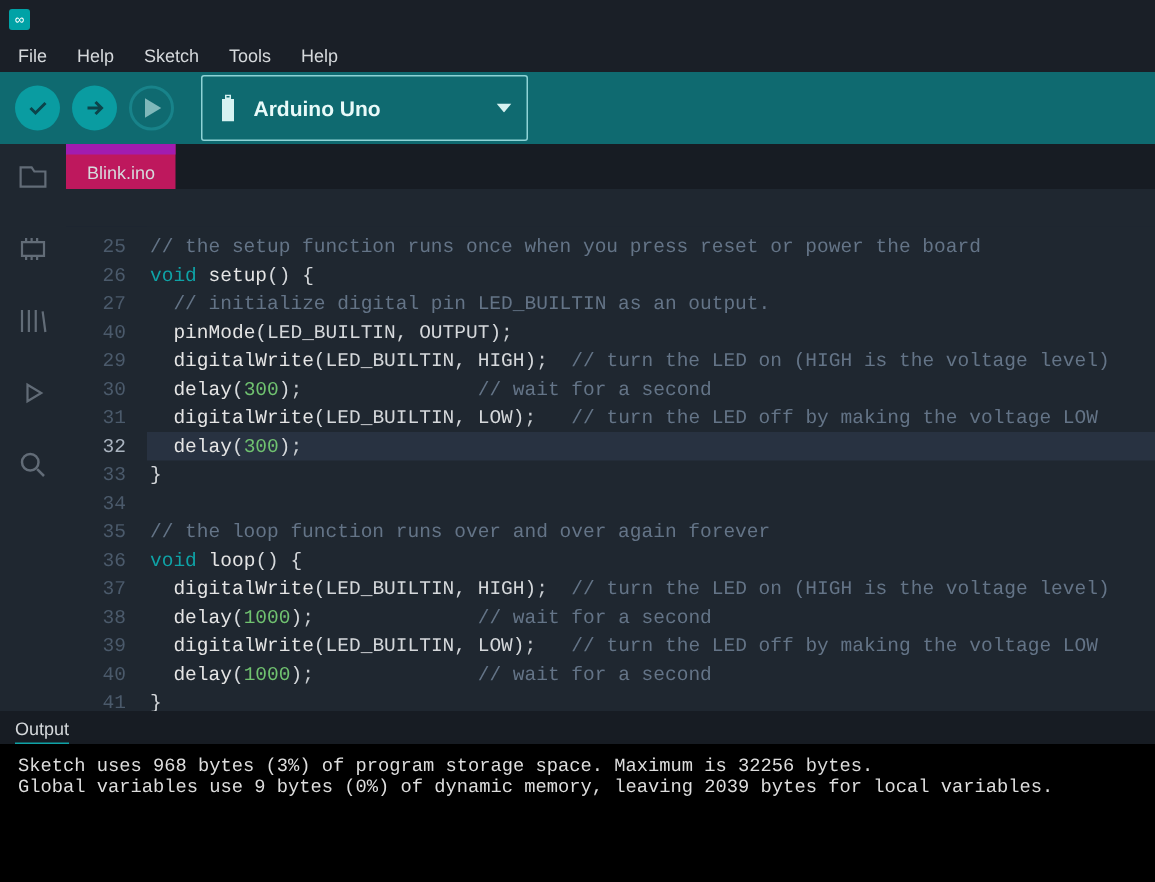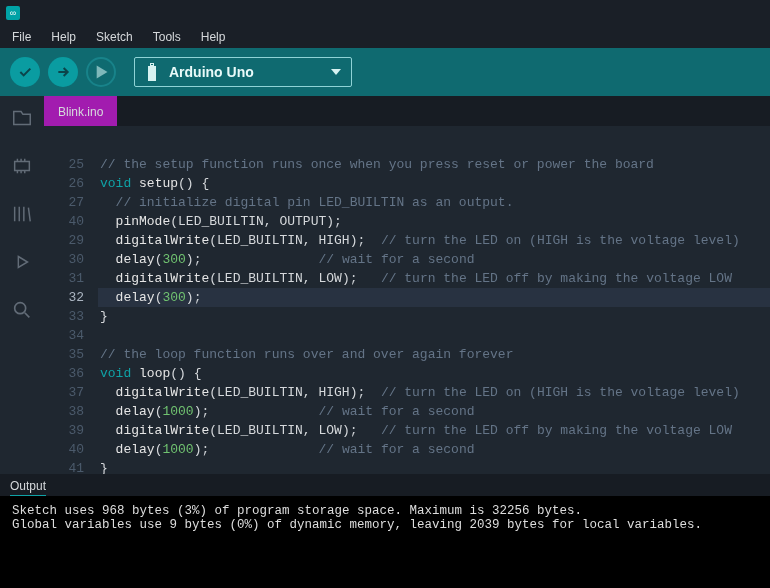--- a/index.html
+++ b/index.html
@@ -51,21 +51,21 @@
 }
 .tbtn svg { width: 16px; height: 16px; }
 .tbtn-outline {
   width: 30px; height: 30px; border-radius: 50%;
   background: transparent; border: 2px solid #18838a;
   display: flex; align-items: center; justify-content: center;
   cursor: pointer;
 }
 .board-select {
   margin-left: 10px;
-  height: 30px;
+  height: 44px;
   min-width: 218px;
   border: 1px solid #8fd3d6;
   border-radius: 2px;
   display: flex; align-items: center;
   padding: 0 10px;
   gap: 10px;
   color: #e8faf9;
   font-weight: 600;
   font-size: 14px;
   cursor: pointer;
@@ -95,25 +95,25 @@
   min-width: 0;
 }
 .tabs {
   height: 30px;
   background: #171c23;
   display: flex; align-items: flex-end;
 }
 .tab {
   height: 30px;
   padding: 0 14px;
-  background: #a21caf;
+  background: #be185d;
   color: #d6dadc;
   font-size: 12px;
   display: flex; align-items: center;
-  border-top: 1px solid #a21caf;
+  border-top: 7px solid #a21caf;
   cursor: pointer;
 }
 .code {
   flex: 1;
   background: #1f2730;
   display: flex;
   font-family: Consolas, "Courier New", monospace;
   font-size: 13px;
   line-height: 19px;
   overflow: hidden;

